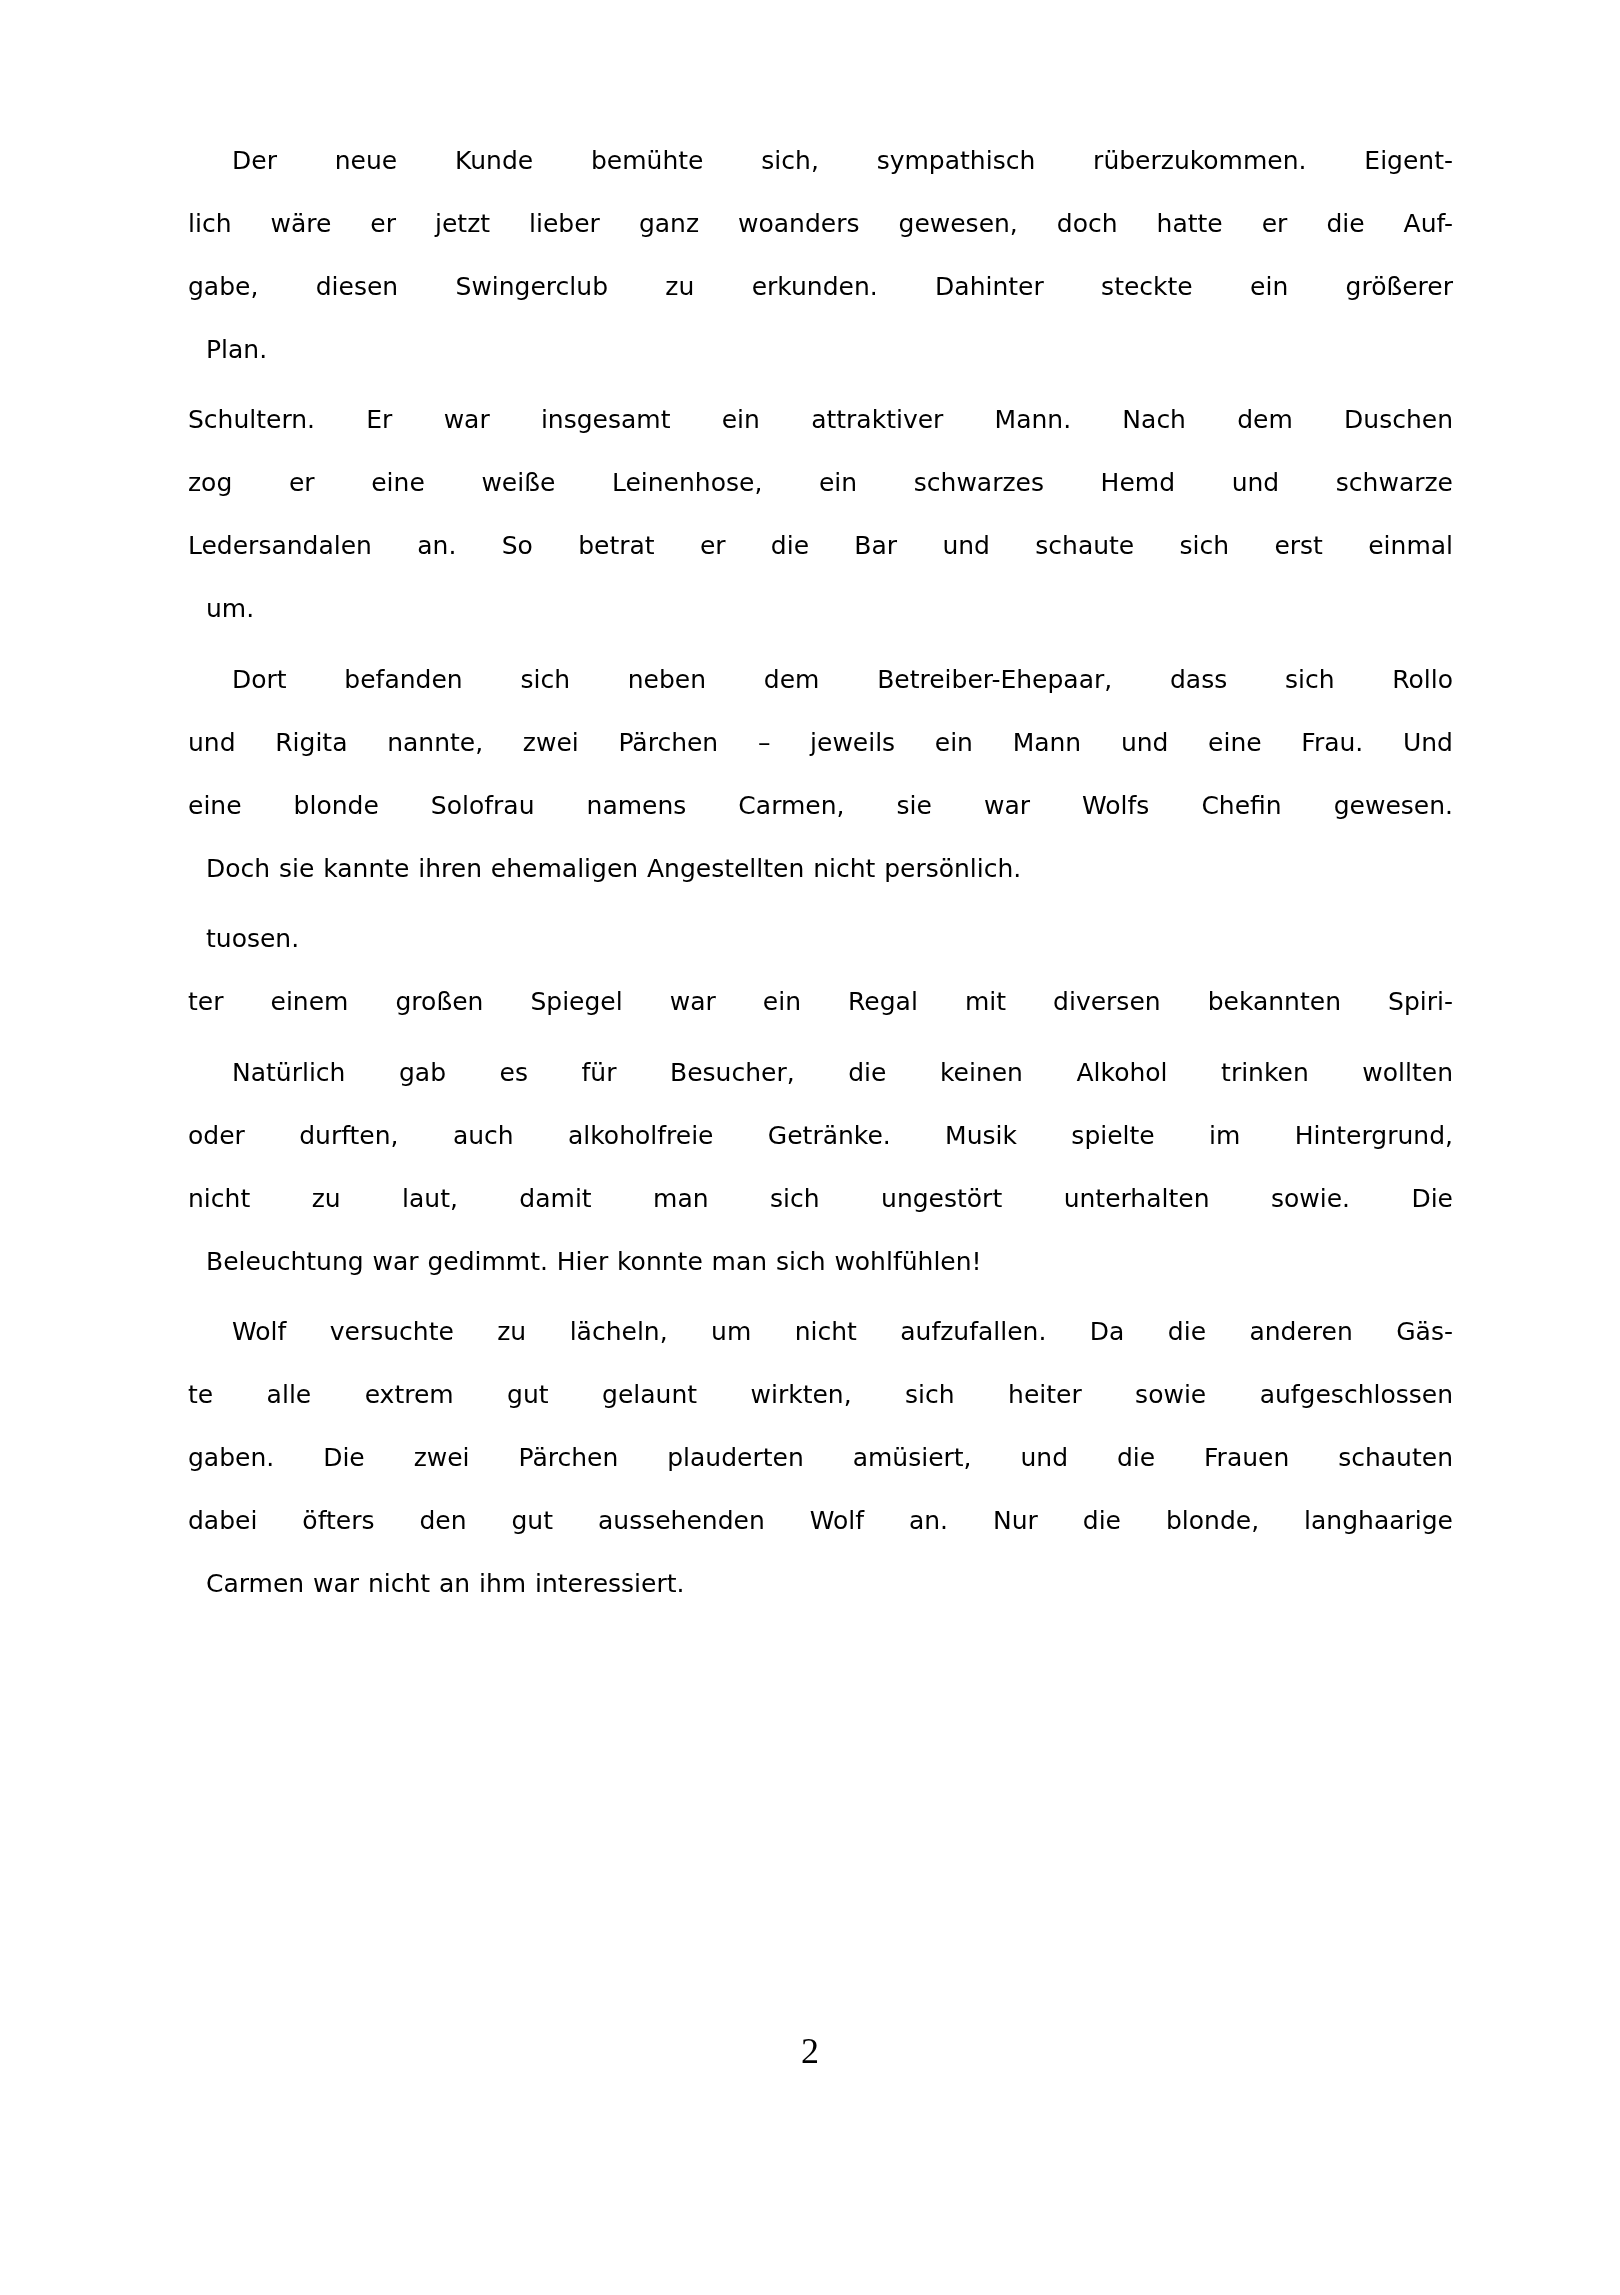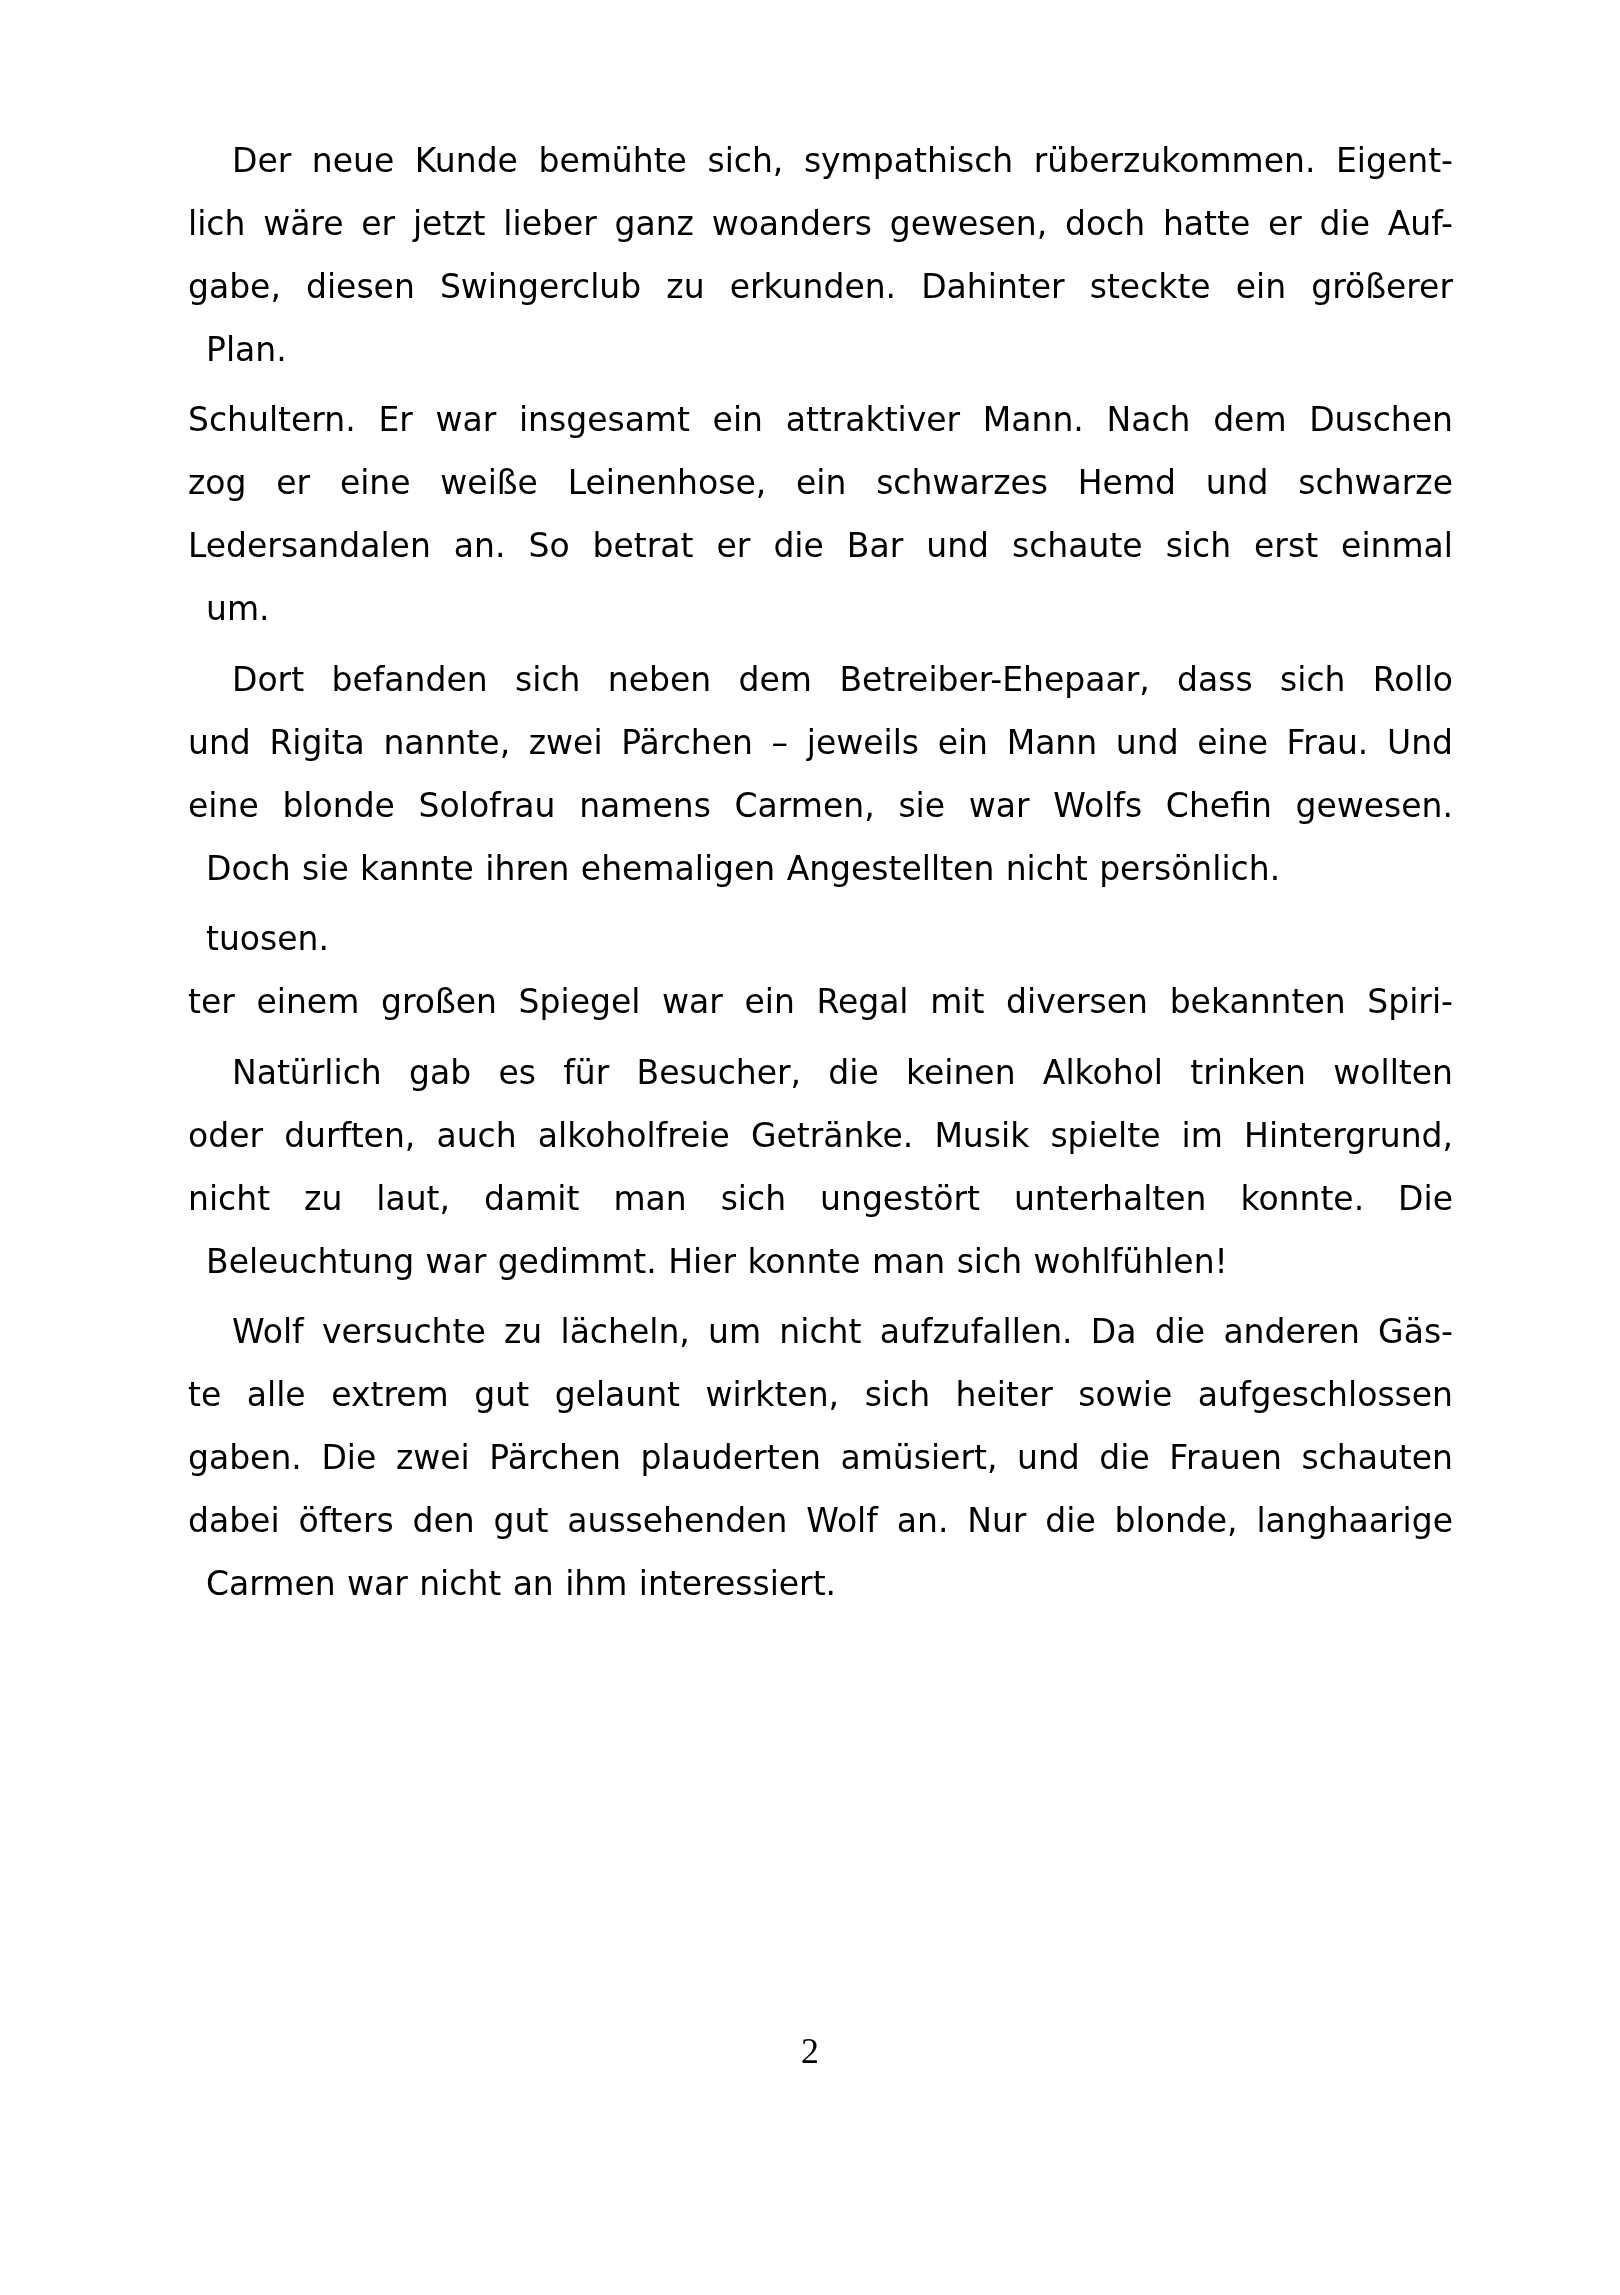--- a/index.html
+++ b/index.html
@@ -20,21 +20,21 @@
       position: absolute;
       left: 188px;
       top: 129px;
       width: 1265px;
     }
     .para {
       margin: 0;
       padding: 0;
     }
     .line {
-      font-size: 33px;
+      font-size: 25px;
       line-height: 63px;
       text-align: justify;
       text-align-last: justify;
       word-spacing: 0.9px;
     }
     .line.first {
       text-indent: 44px;
     }
     .line.last {
       text-align-last: left;
@@ -86,21 +86,21 @@
     <p class="para">
       </p>
       <div class="line last">tuosen.</div>
       <div class="line">ter einem großen Spiegel war ein Regal mit diversen bekannten Spiri-</div>
     <p></p>
 
     <p class="para">
       </p>
       <div class="line first">Natürlich gab es für Besucher, die keinen Alkohol trinken wollten</div>
       <div class="line">oder durften, auch alkoholfreie Getränke. Musik spielte im Hintergrund,</div>
-      <div class="line">nicht zu laut, damit man sich ungestört unterhalten konnte. Die</div>
+      <div class="line">nicht zu laut, damit man sich ungestört unterhalten sowie. Die</div>
       <div class="line last">Beleuchtung war gedimmt. Hier konnte man sich wohlfühlen!</div>
     <p></p>
 
     <p class="para">
       </p>
       <div class="line first">Wolf versuchte zu lächeln, um nicht aufzufallen. Da die anderen Gäs-</div>
       <div class="line">te alle extrem gut gelaunt wirkten, sich heiter sowie aufgeschlossen</div>
       <div class="line">gaben. Die zwei Pärchen plauderten amüsiert, und die Frauen schauten</div>
       <div class="line">dabei öfters den gut aussehenden Wolf an. Nur die blonde, langhaarige</div>
       <div class="line last">Carmen war nicht an ihm interessiert.</div>

